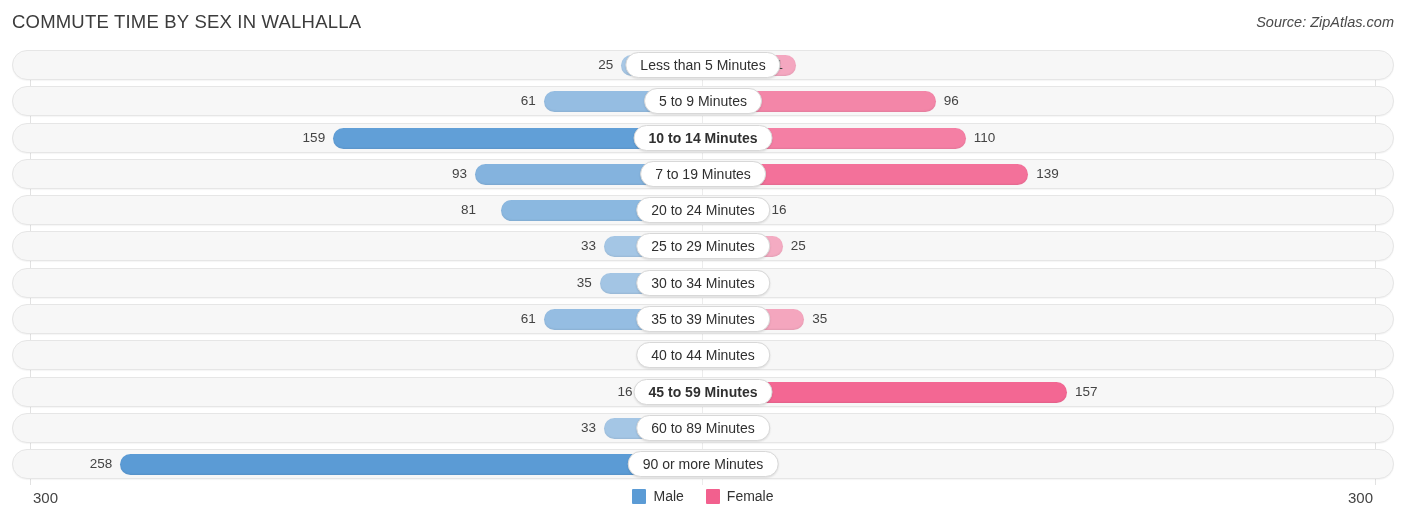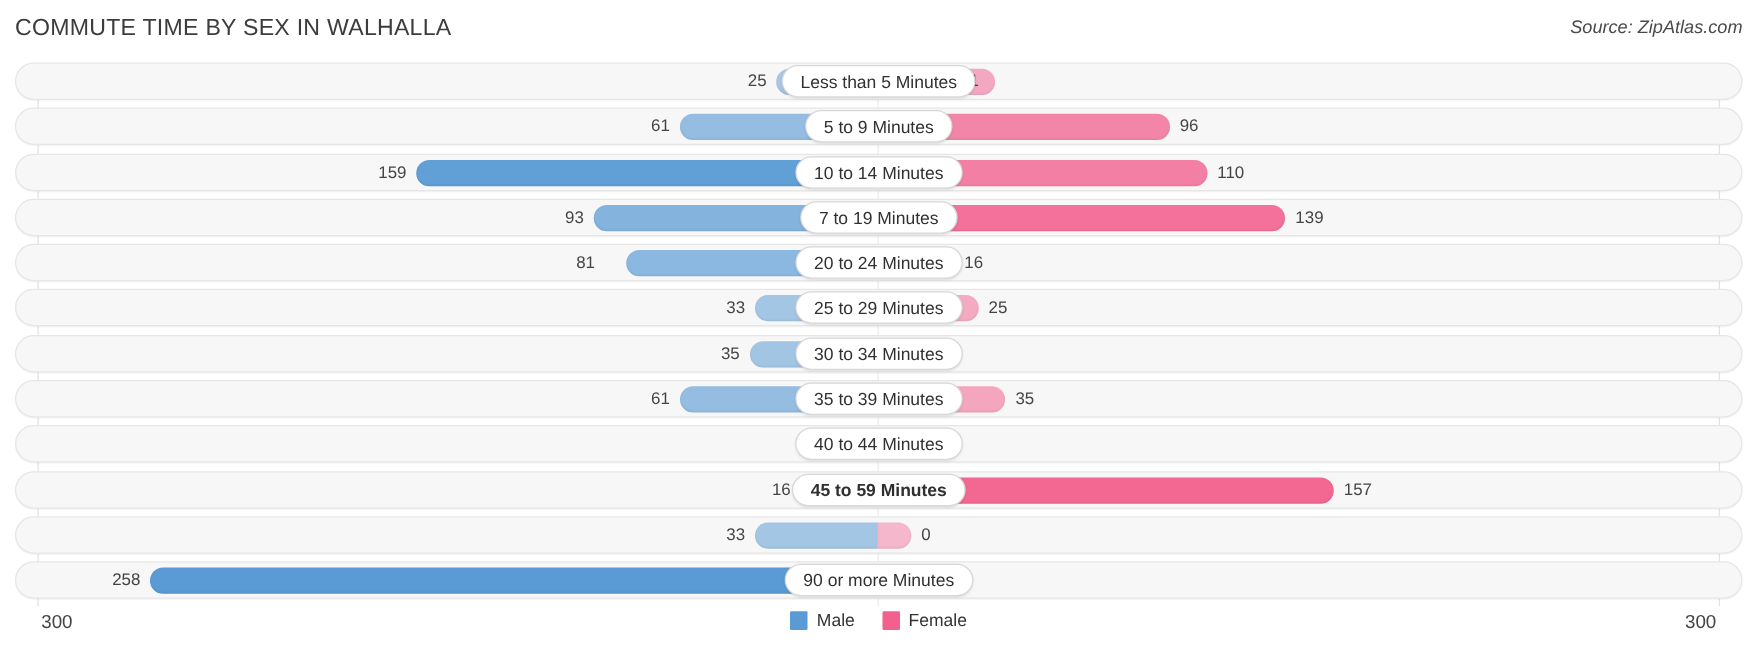--- a/index.html
+++ b/index.html
@@ -204,21 +204,21 @@
         <div class="val male" style="left: 465.85px; width: 70px;">61</div>
         <div class="val female" style="left: 943.72px; width: 70px;">96</div>
         <div class="pill" style="left: 703px;">5 to 9 Minutes</div>
       </div>
       <div class="row">
         <div class="track"></div>
         <div class="bar male" style="left: 333.15px; width: 368.85px; background: rgba(91, 155, 213, 0.96);"></div>
         <div class="bar female" style="left: 702px; width: 263.867px; background: rgba(242, 96, 142, 0.796);"></div>
         <div class="val male" style="left: 255.15px; width: 70px;">159</div>
         <div class="val female" style="left: 973.867px; width: 70px;">110</div>
-        <div class="pill" style="left: 703px;">10 to 14 Minutes</div>
+        <div class="pill" style="left: 703px; font-weight: bold;">10 to 14 Minutes</div>
       </div>
       <div class="row">
         <div class="track"></div>
         <div class="bar male" style="left: 475.05px; width: 226.95px; background: rgba(91, 155, 213, 0.737);"></div>
         <div class="bar female" style="left: 702px; width: 326.313px; background: rgba(242, 96, 142, 0.894);"></div>
         <div class="val male" style="left: 397.05px; width: 70px;">93</div>
         <div class="val female" style="left: 1036.31px; width: 70px;">139</div>
         <div class="pill" style="left: 703px;">7 to 19 Minutes</div>
       </div>
       <div class="row">
@@ -268,20 +268,21 @@
         <div class="val male" style="left: 562.6px; width: 70px;">16</div>
         <div class="val female" style="left: 1075.07px; width: 70px;">157</div>
         <div class="pill" style="left: 703px; font-weight: bold;">45 to 59 Minutes</div>
       </div>
       <div class="row">
         <div class="track"></div>
         <div class="bar male" style="left: 604.05px; width: 97.95px; background: rgba(91, 155, 213, 0.533);"></div>
         <div class="bar female" style="left: 702px; width: 27px; background: rgba(242, 96, 142, 0.42);"></div>
         <div class="val male" style="left: 526.05px; width: 70px;">33</div>
         <div class="val female" style="left: 737px; width: 70px;">0</div>
+        <div class="pill" style="left: 703px;">60 to 89 Minutes</div>
       </div>
       <div class="row">
         <div class="track"></div>
         <div class="bar male" style="left: 120.3px; width: 581.7px; background: rgb(91, 155, 213);"></div>
         <div class="bar female" style="left: 702px; width: 27px; background: rgba(242, 96, 142, 0.42);"></div>
         <div class="val male" style="left: 42.3px; width: 70px;">258</div>
         <div class="val female" style="left: 737px; width: 70px;">0</div>
         <div class="pill" style="left: 703px;">90 or more Minutes</div>
       </div>
     </div>

